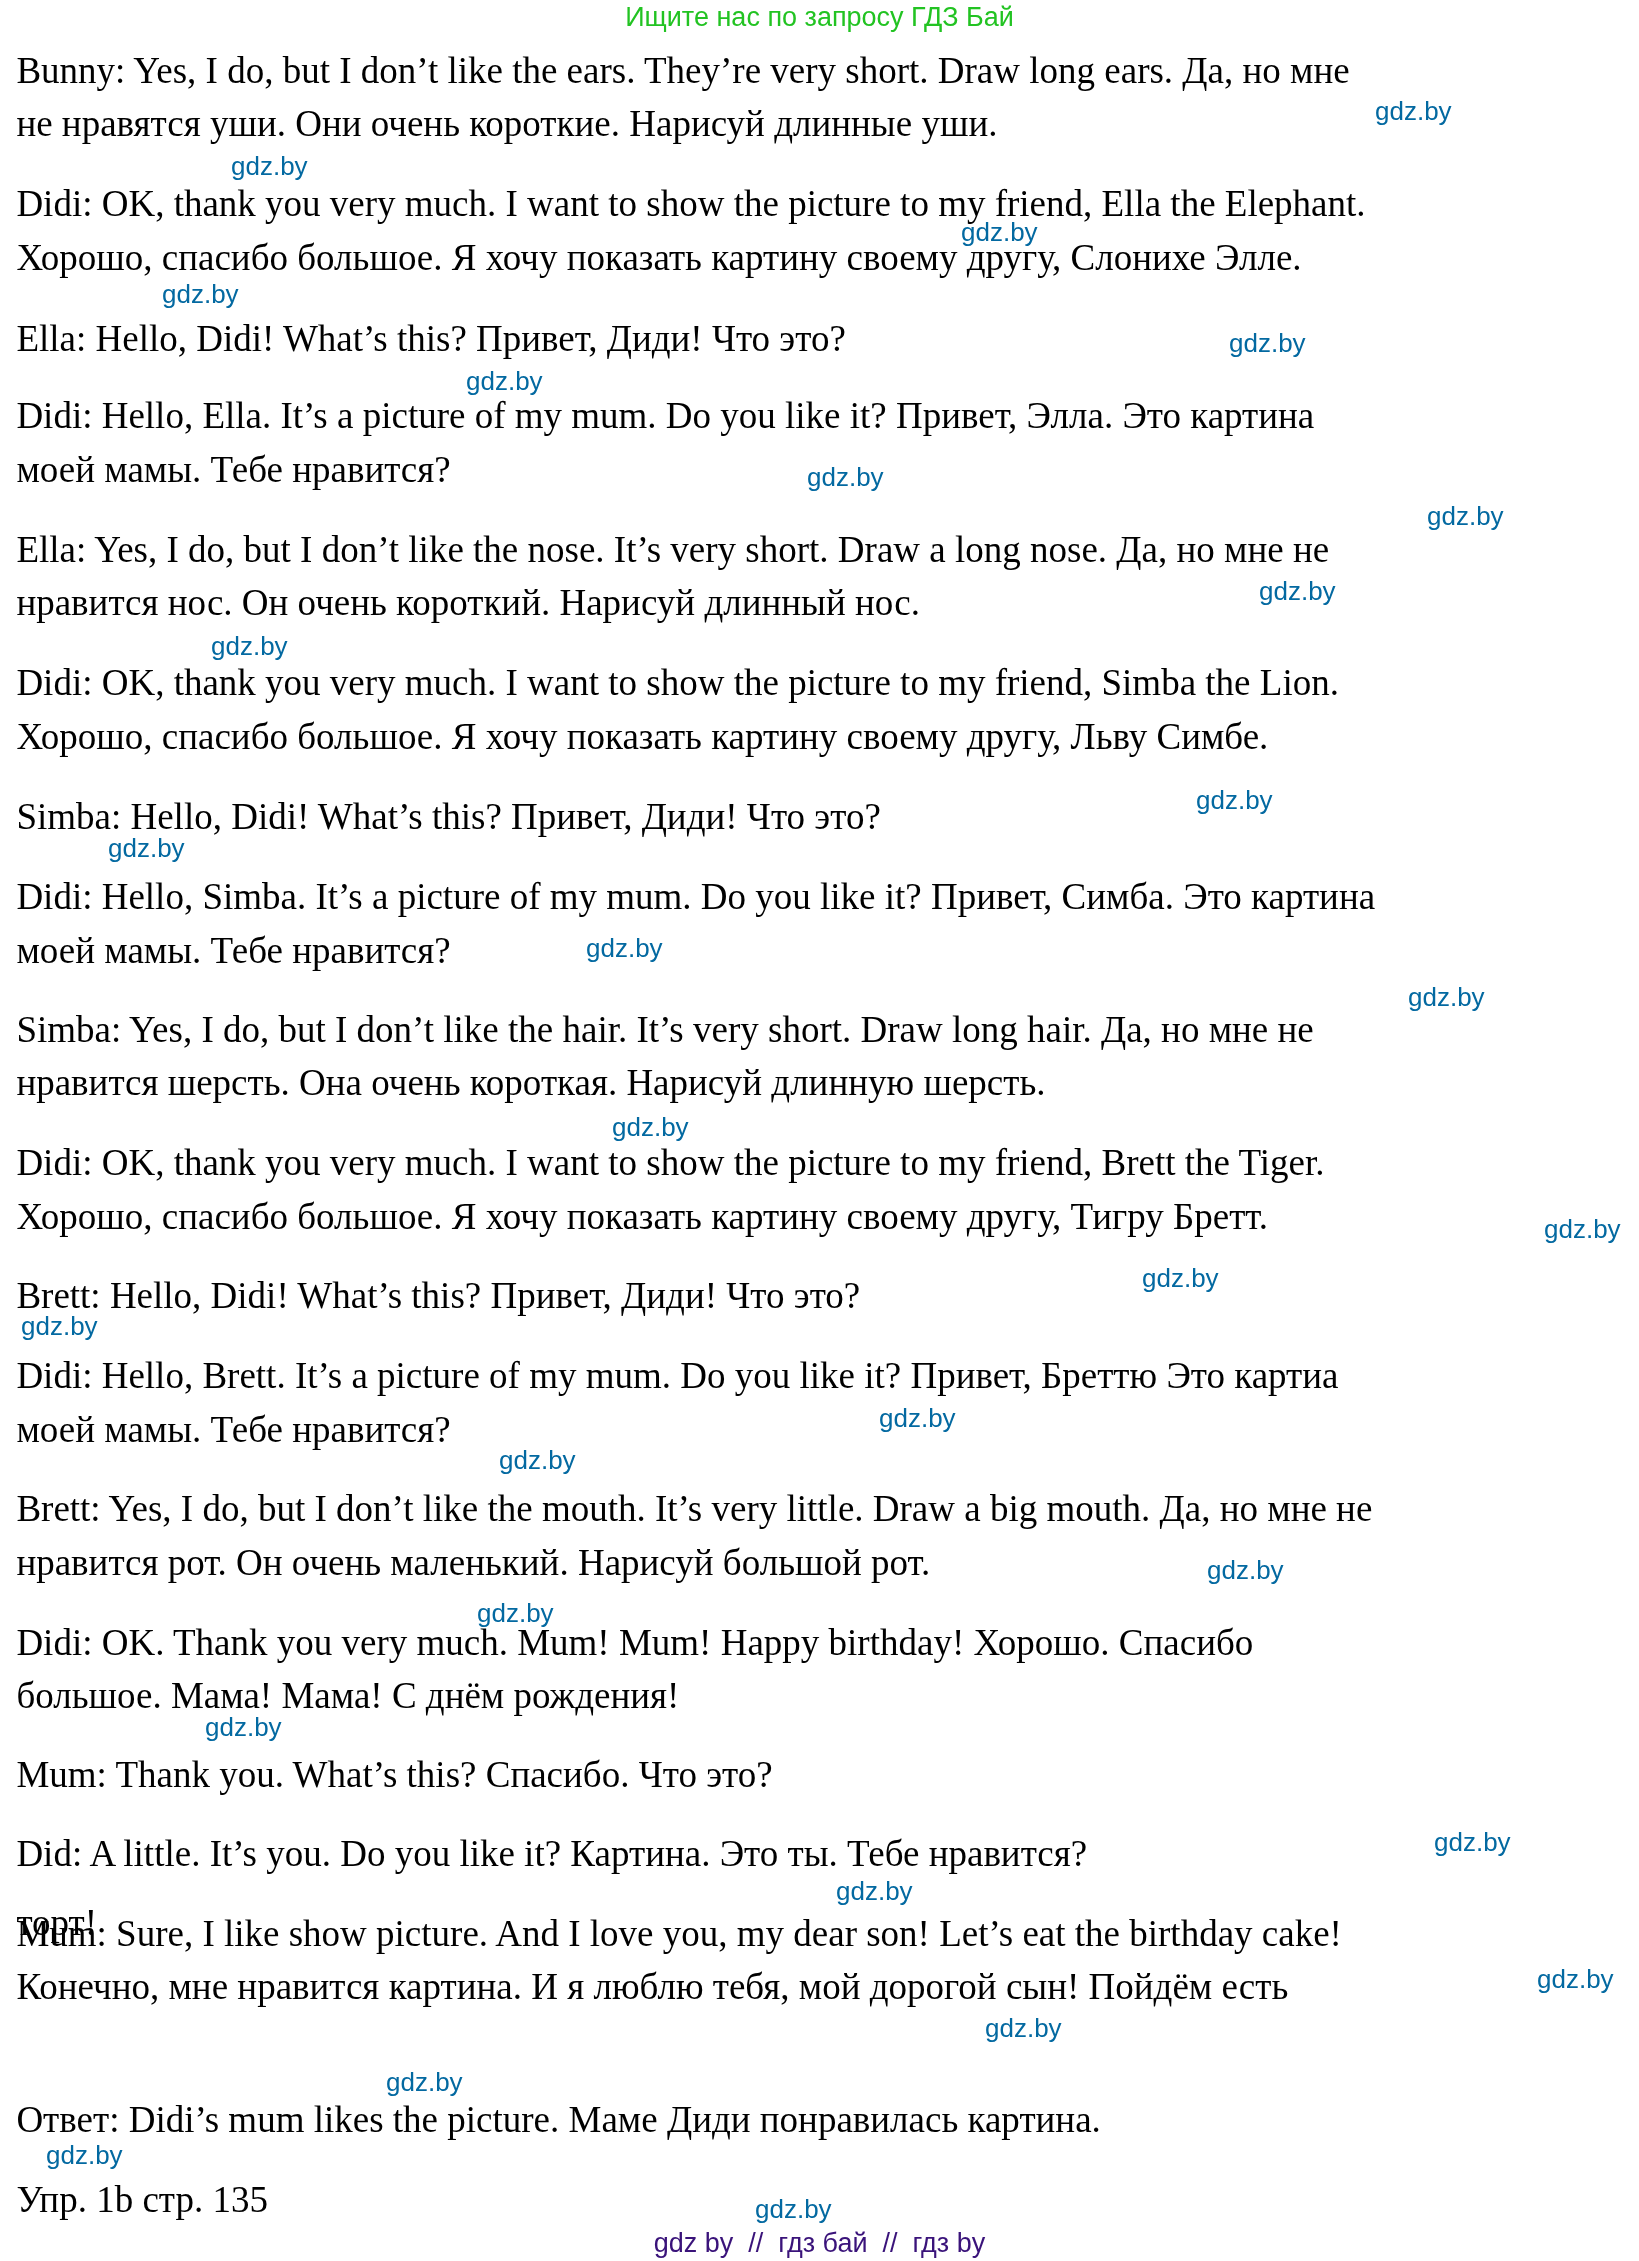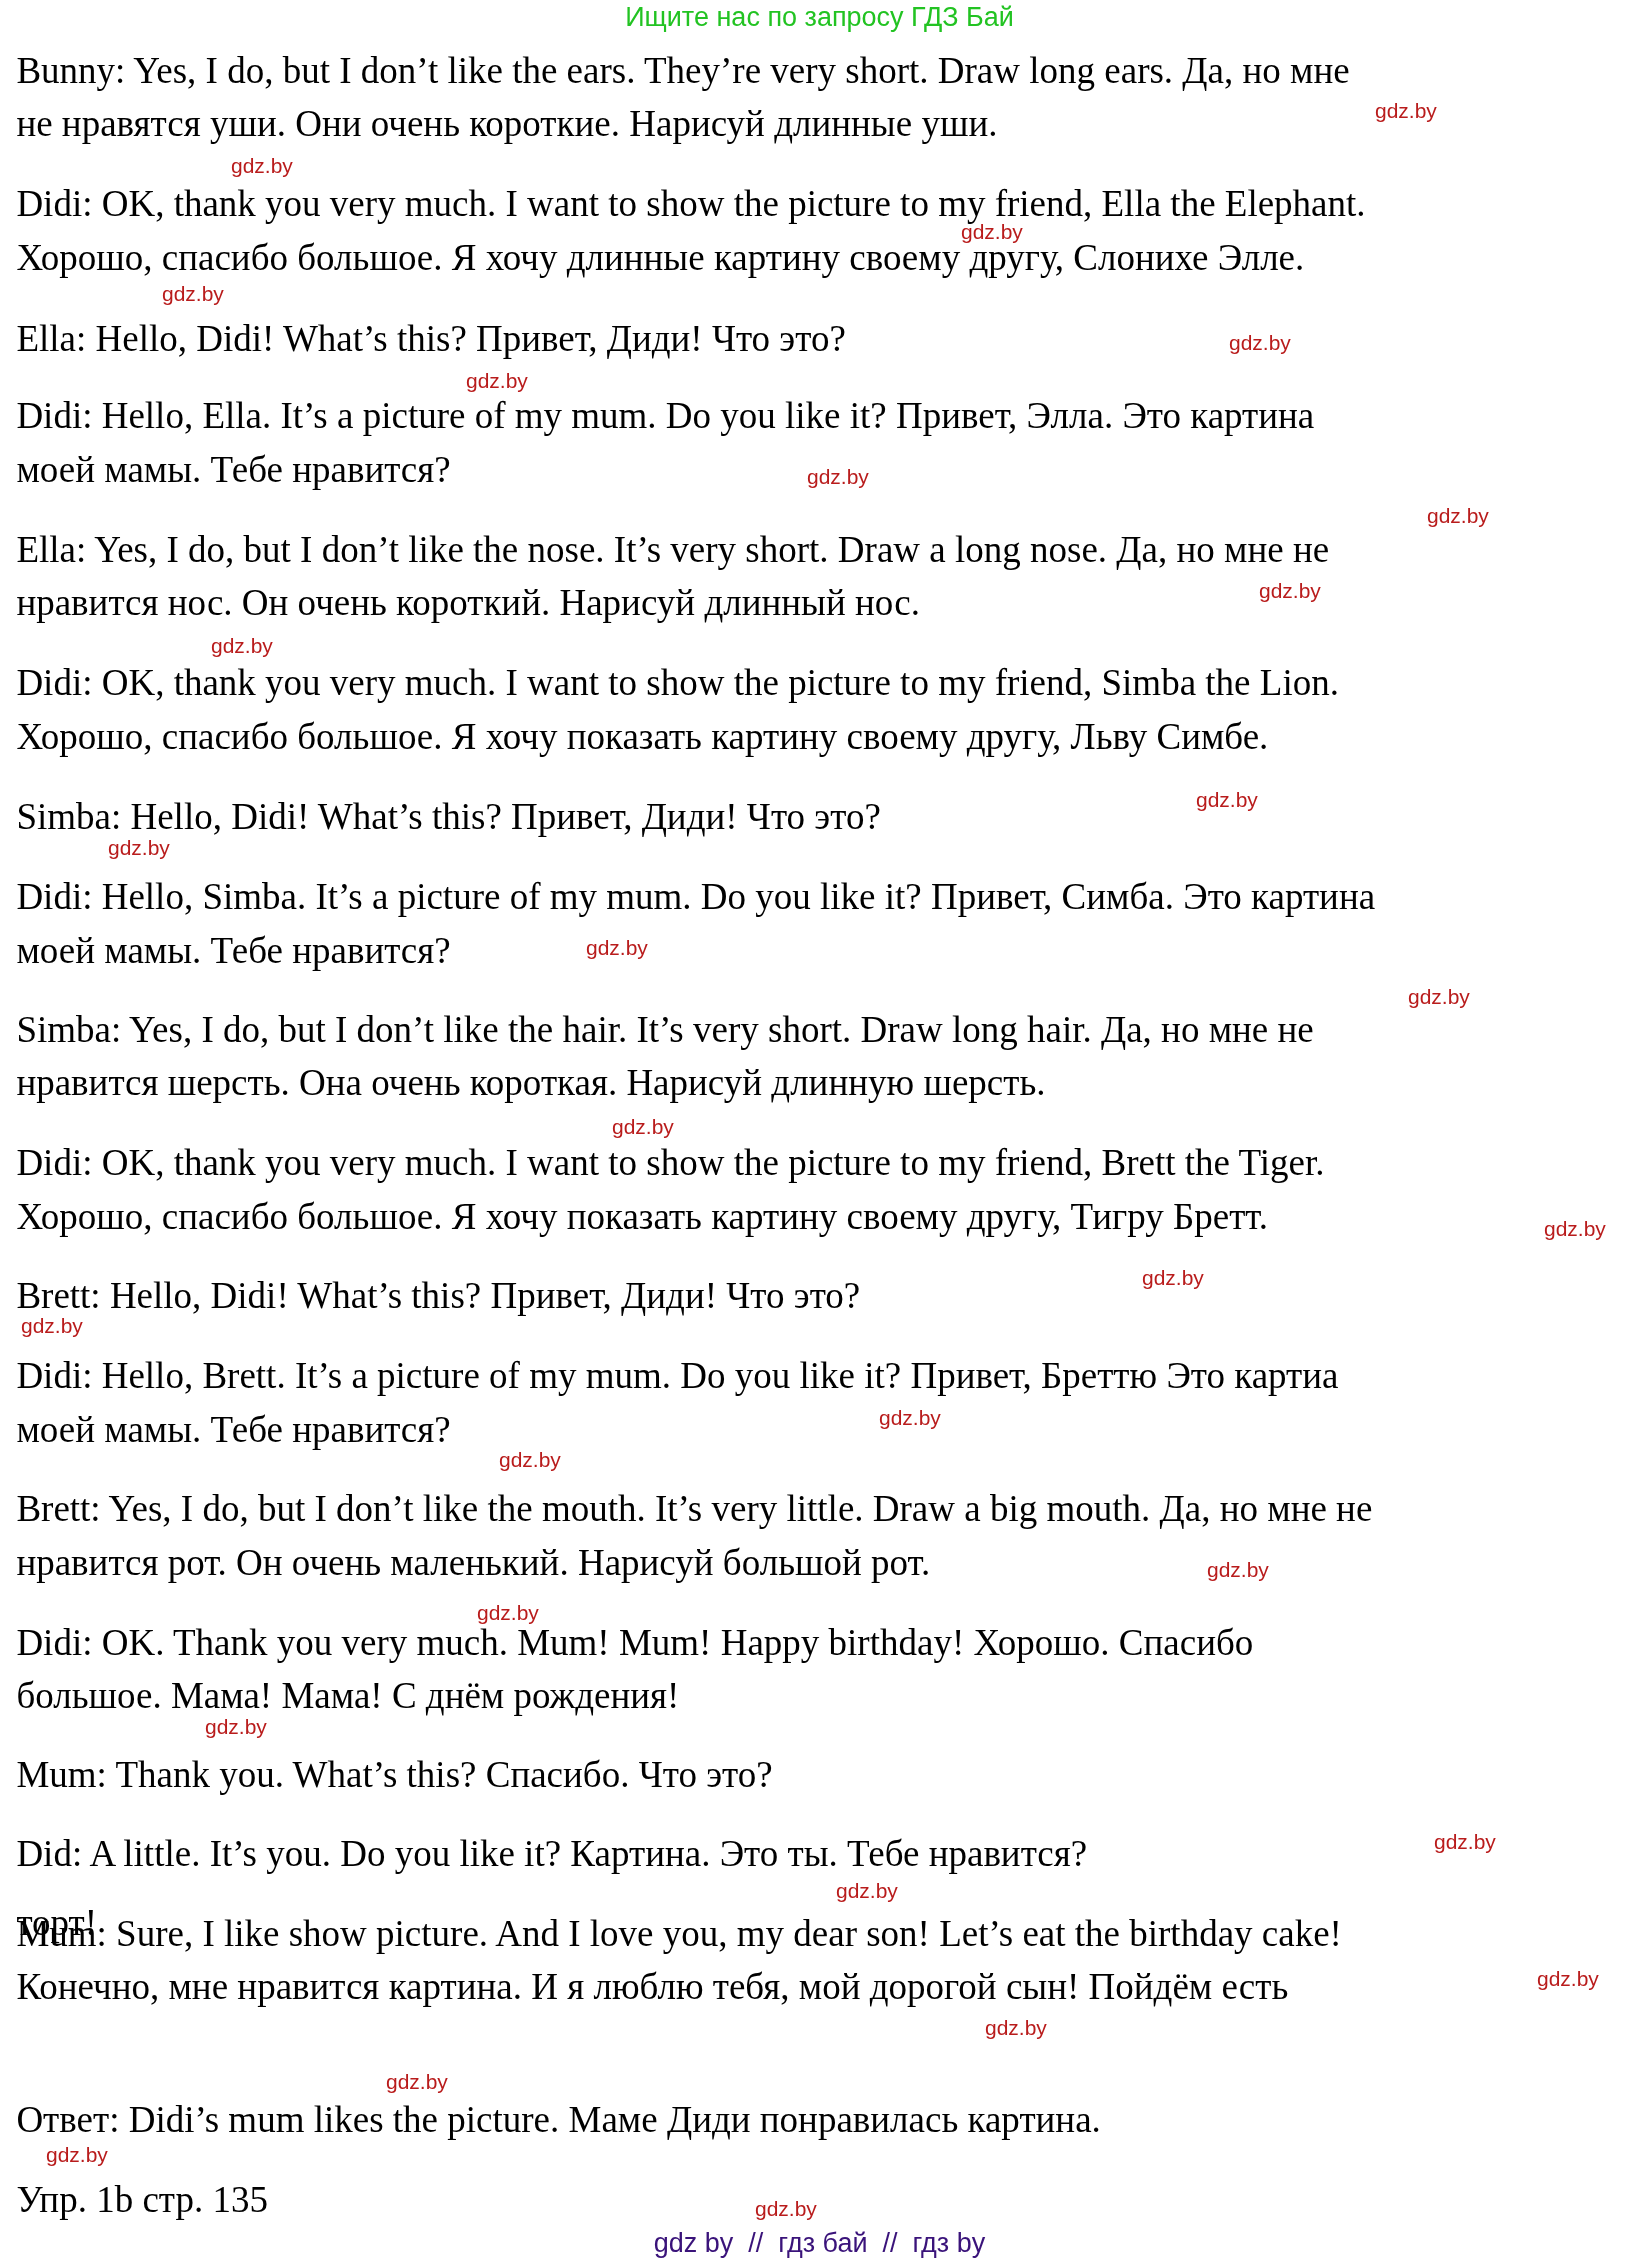--- a/index.html
+++ b/index.html
@@ -15,33 +15,33 @@
     line-height: 30px; white-space: pre;
   }
   .line {
     position: absolute; left: 16.4px;
     font-family: "Liberation Serif", serif; font-size: 37px; color: #000;
     line-height: 45px; white-space: nowrap;
   }
   .bold { font-weight: normal; }
   .wm {
     position: absolute; font-family: "Liberation Sans", sans-serif;
-    font-size: 21px; color: #b91c1c; line-height: 22.4px; white-space: nowrap;
+    font-size: 26px; color: #0369a1; line-height: 22.4px; white-space: nowrap;
   }
 </style>
 </head>
 <body>
 
 <div class="header">Ищите нас по запросу ГДЗ Бай</div>
 
 <div>
   <div class="line" style="top:48px">Bunny: Yes, I do, but I don’t like the ears. They’re very short. Draw long ears. Да, но мне</div>
   <div class="line" style="top:101px">не нравятся уши. Они очень короткие. Нарисуй длинные уши.</div>
   <div class="line" style="top:181px">Didi: OK, thank you very much. I want to show the picture to my friend, Ella the Elephant.</div>
-  <div class="line" style="top:235px">Хорошо, спасибо большое. Я хочу длинные картину своему другу, Слонихе Элле.</div>
+  <div class="line" style="top:235px">Хорошо, спасибо большое. Я хочу показать картину своему другу, Слонихе Элле.</div>
   <div class="line" style="top:316px">Ella: Hello, Didi! What’s this? Привет, Диди! Что это?</div>
   <div class="line" style="top:393px">Didi: Hello, Ella. It’s a picture of my mum. Do you like it? Привет, Элла. Это картина</div>
   <div class="line" style="top:447px">моей мамы. Тебе нравится?</div>
   <div class="line" style="top:527px">Ella: Yes, I do, but I don’t like the nose. It’s very short. Draw a long nose. Да, но мне не</div>
   <div class="line" style="top:580px">нравится нос. Он очень короткий. Нарисуй длинный нос.</div>
   <div class="line" style="top:660px">Didi: OK, thank you very much. I want to show the picture to my friend, Simba the Lion.</div>
   <div class="line" style="top:714px">Хорошо, спасибо большое. Я хочу показать картину своему другу, Льву Симбе.</div>
   <div class="line" style="top:794px">Simba: Hello, Didi! What’s this? Привет, Диди! Что это?</div>
   <div class="line" style="top:874px">Didi: Hello, Simba. It’s a picture of my mum. Do you like it? Привет, Симба. Это картина</div>
   <div class="line" style="top:928px">моей мамы. Тебе нравится?</div>

